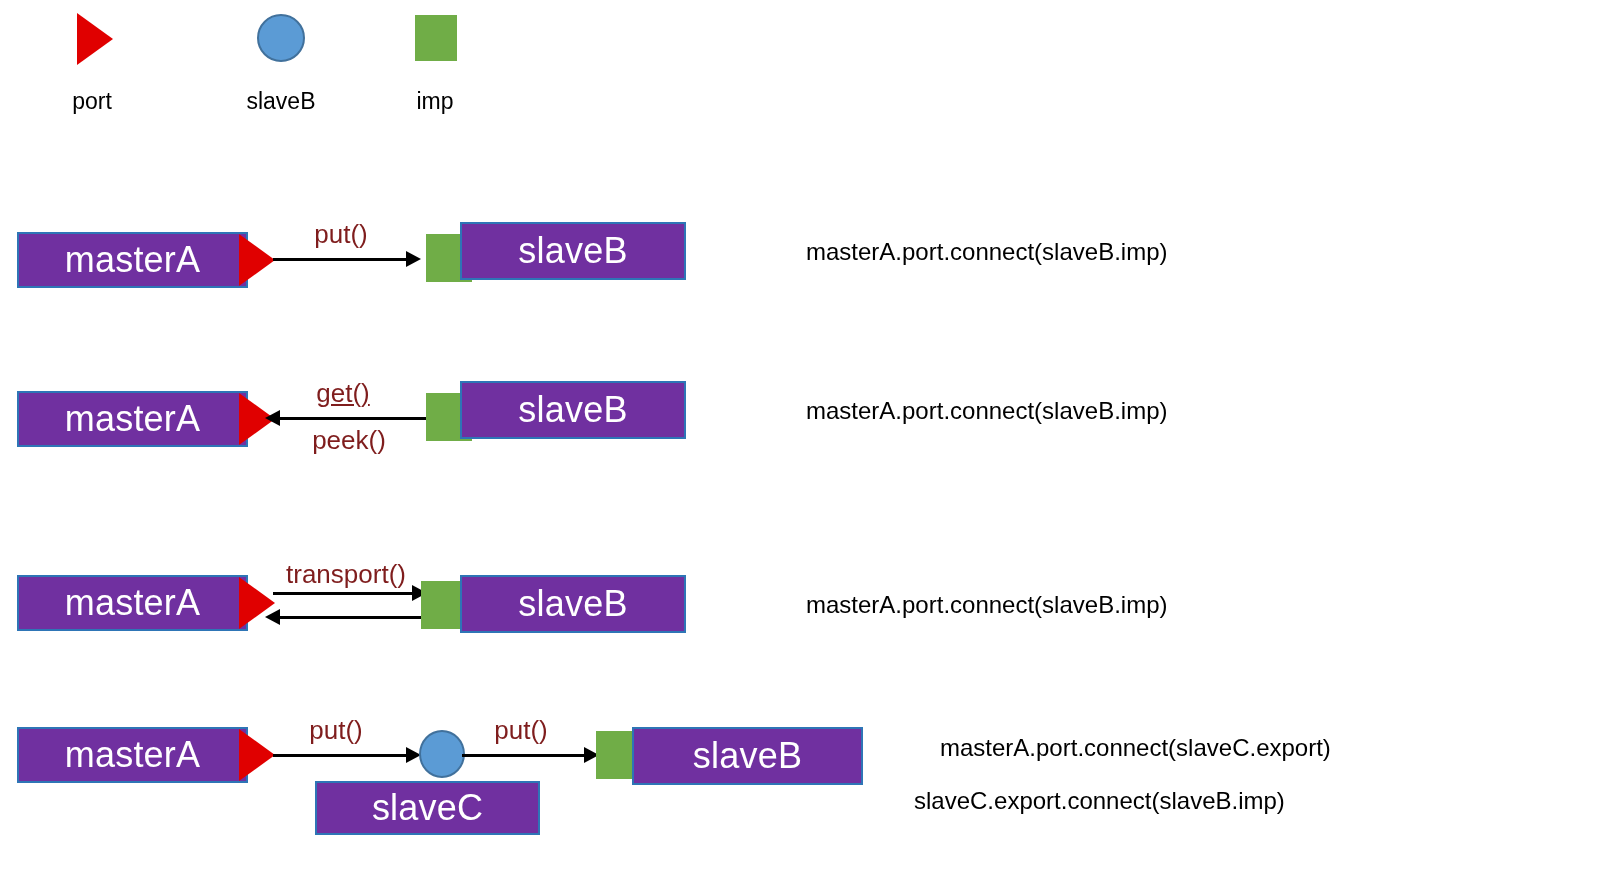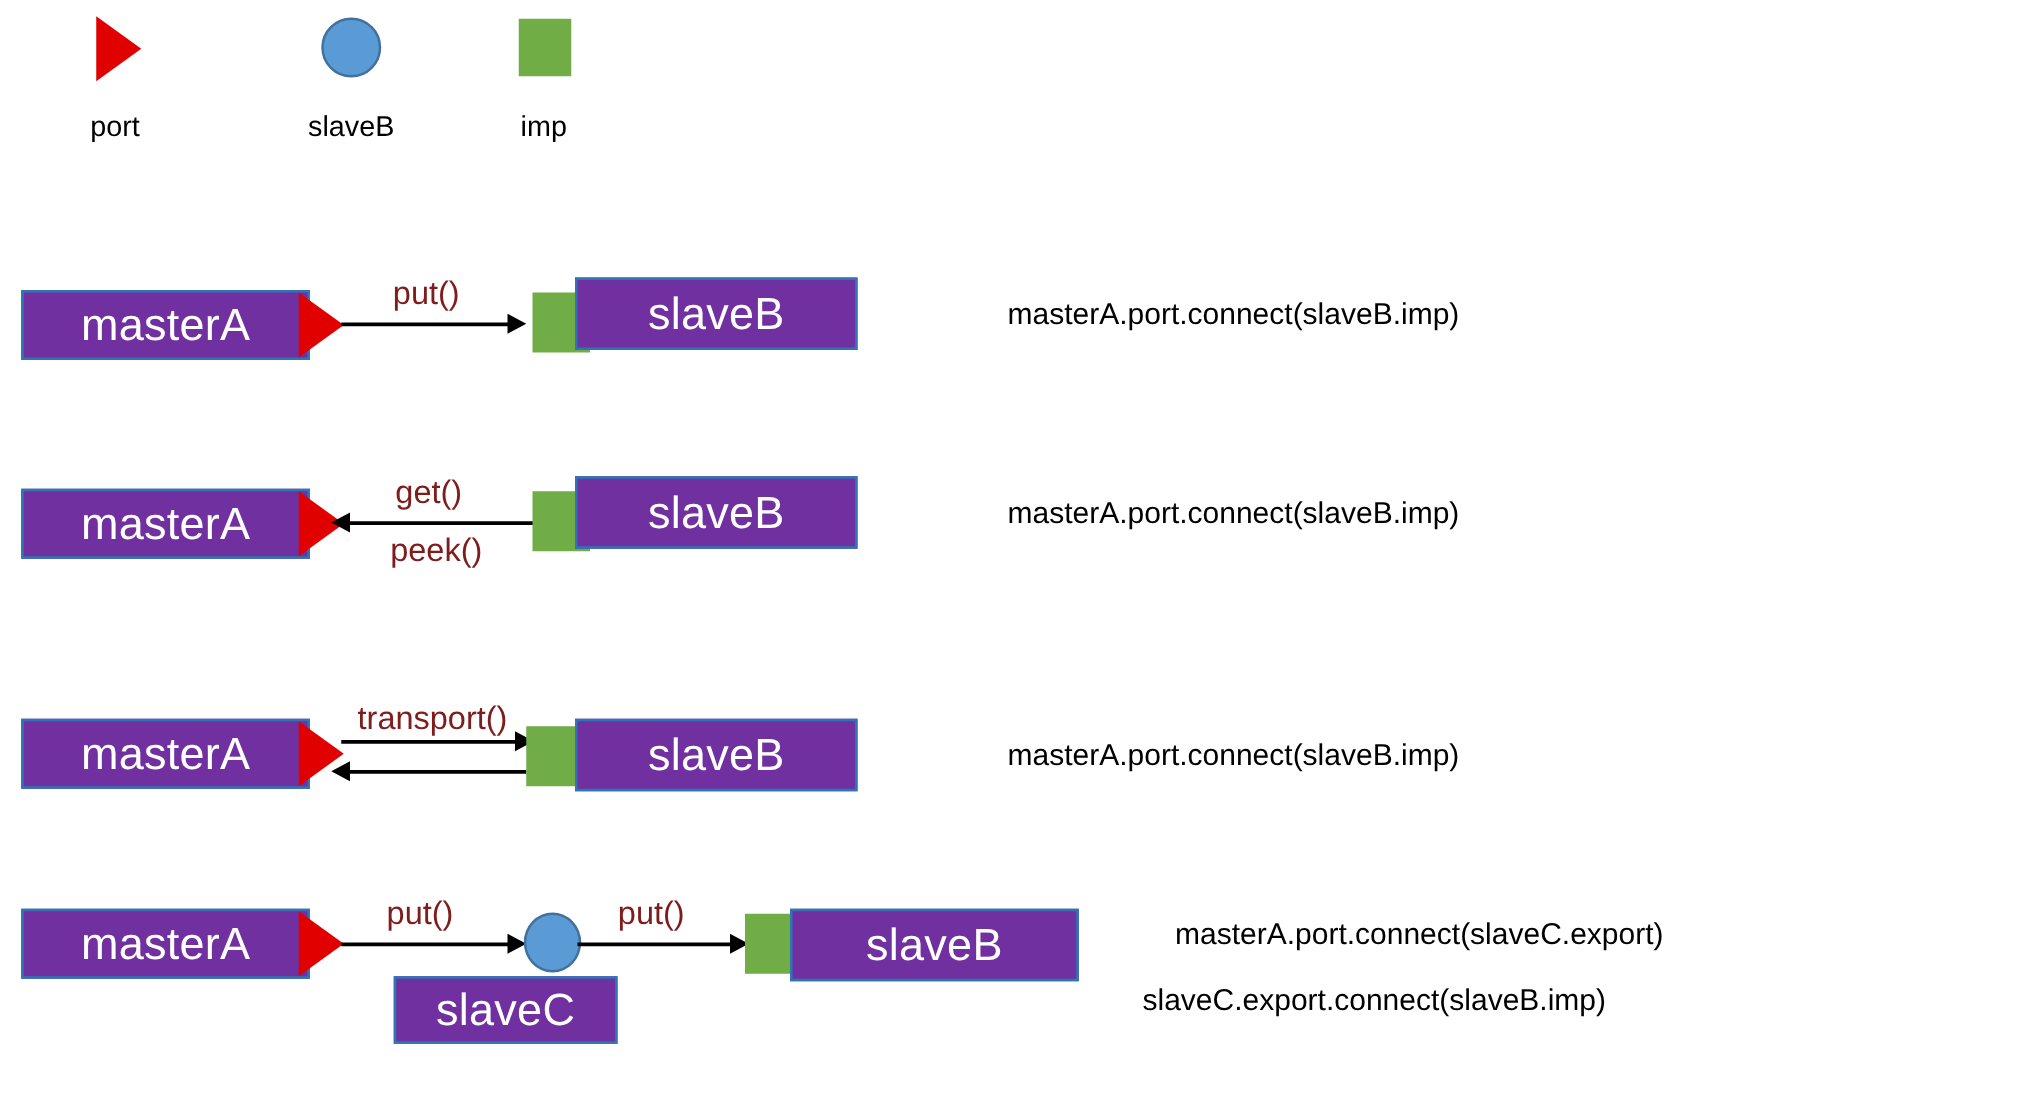--- a/index.html
+++ b/index.html
@@ -132,21 +132,21 @@
     <div class="code-line" style="left:806px; top:238px;">masterA.port.connect(slaveB.imp)</div>
   </div>
 
   <div>
     <div class="block" style="left:17px; top:391px; width:231px; height:56px;">masterA</div>
     <div class="tri-port" style="left:239px; top:393px;"></div>
 
     <div class="hline" style="left:278px; top:417px; width:150px;"></div>
     <div class="arrowhead-l" style="left:265px; top:410px;"></div>
 
-    <div class="call-label" style="left:258px; top:378px; width:170px;">get()</div>
+    <div class="call-label" style="left:258px; top:378px; width:170px;text-decoration:underline;">get()</div>
     <div class="call-label" style="left:258px; top:425px; width:182px;text-align:center;">peek()</div>
 
     <div class="sq-imp" style="left:426px; top:393px; width:46px; height:48px;"></div>
     <div class="block" style="left:460px; top:381px; width:226px; height:58px;">slaveB</div>
 
     <div class="code-line" style="left:806px; top:397px;">masterA.port.connect(slaveB.imp)</div>
   </div>
 
   <div>
     <div class="block" style="left:17px; top:575px; width:231px; height:56px;">masterA</div>
@@ -167,21 +167,21 @@
   </div>
 
   <div>
     <div class="block" style="left:17px; top:727px; width:231px; height:56px;">masterA</div>
     <div class="tri-port" style="left:239px; top:729px;"></div>
 
     <div class="hline" style="left:273px; top:754px; width:137px;"></div>
     <div class="arrowhead-r" style="left:406px; top:747px;"></div>
     <div class="call-label" style="left:256px; top:715px; width:160px;">put()</div>
 
-    <div class="block" style="left:315px; top:781px; width:179px; height:54px;">slaveC</div>
+    <div class="block" style="left:315px; top:781px; width:225px; height:54px;">slaveC</div>
 
     <div class="circ-export" style="left:419px; top:730px; width:46px; height:48px;"></div>
 
     <div class="hline" style="left:462px; top:754px; width:128px;"></div>
     <div class="arrowhead-r" style="left:584px; top:747px;"></div>
     <div class="call-label" style="left:441px; top:715px; width:160px;">put()</div>
 
     <div class="sq-imp" style="left:596px; top:731px; width:44px; height:48px;"></div>
     <div class="block" style="left:632px; top:727px; width:231px; height:58px;">slaveB</div>
 

